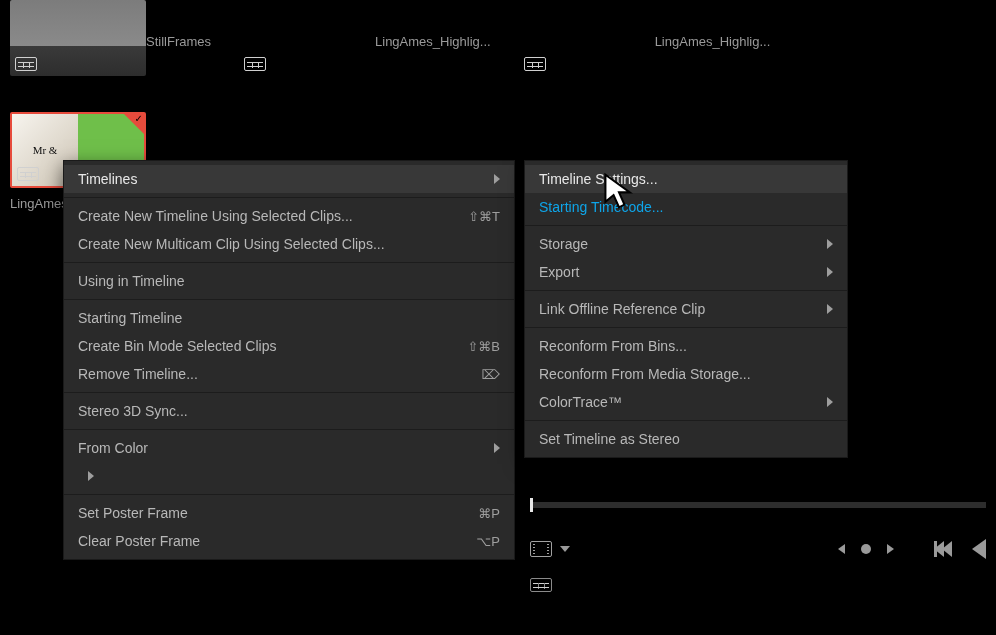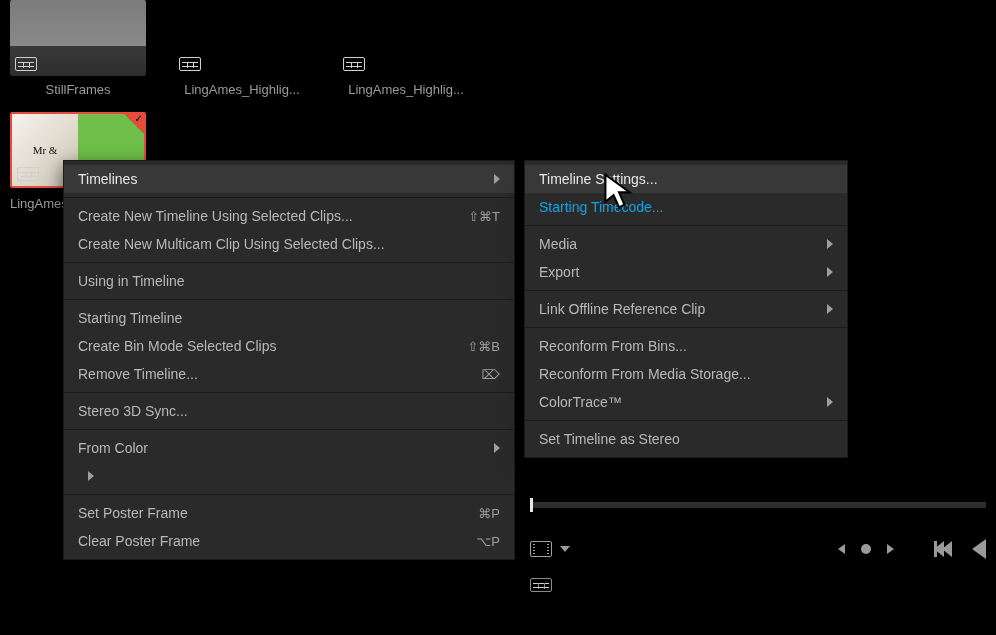--- a/index.html
+++ b/index.html
@@ -17,21 +17,21 @@
 
   
   .thumb-row {
     position: absolute;
     top: 0;
     left: 0;
     display: flex;
     gap: 28px;
     padding: 0 10px;
   }
-  .thumb-col { display:flex; flex-direction:column; align-items:center; }
+  .thumb-col { display:flex; align-items:center; }
   .thumb {
     width: 136px;
     height: 76px;
     background: #000;
     margin-bottom: 6px;
     position: relative;
     border-radius: 2px;
   }
   .thumb.bw {
     background: linear-gradient(180deg,#7c7c7c 0%,#8a8a8a 60%,#3a3a3a 60%,#2d2d2d 100%);
@@ -254,21 +254,21 @@
 
 <div class="menu sub" id="sub-menu">
     <div class="menu-item highlight">
       <span class="lbl">Timeline Settings...</span>
     </div>
     <div class="menu-item disabled">
       <span class="lbl">Starting Timecode...</span>
     </div>
     <div class="menu-sep"></div>
     <div class="menu-item">
-      <span class="lbl">Media</span>
+      <span class="lbl">Storage</span>
       <span class="chev"></span>
     </div>
     <div class="menu-item">
       <span class="lbl">Export</span>
       <span class="chev"></span>
     </div>
     <div class="menu-sep"></div>
     <div class="menu-item">
       <span class="lbl">Link Offline Reference Clip</span>
       <span class="chev"></span>

